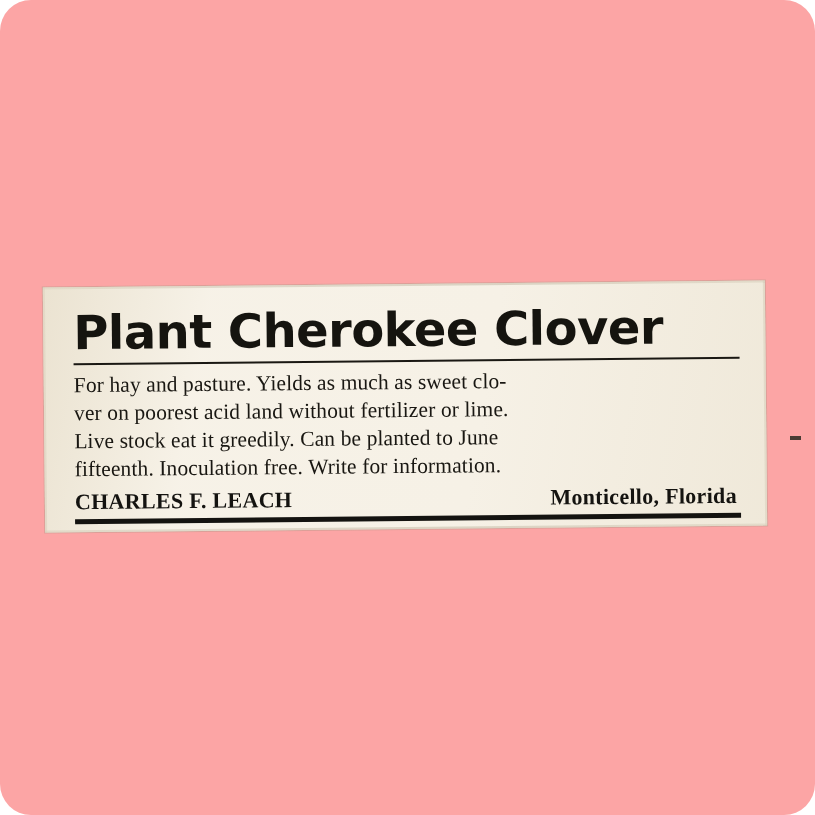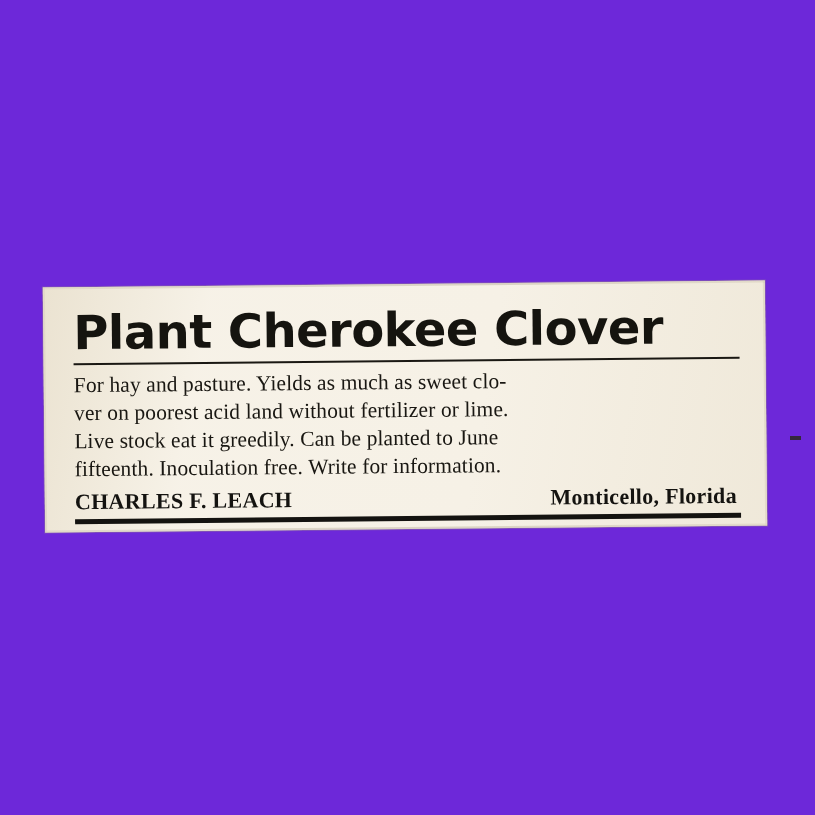--- a/index.html
+++ b/index.html
@@ -11,21 +11,22 @@
     height: 815px;
     background: #ffffff;
     font-family: "Liberation Serif", serif;
     overflow: hidden;
   }
 
   #page {
     position: relative;
     width: 815px;
     height: 815px;
-    background: #6d28d9;
+    background: #fca5a5;
+    border-radius: 31px;
   }
 
   
   #clipping {
     position: absolute;
     left: 44px;
     top: 284px;
     width: 722px;
     height: 245px;
     background: #f6f1e6;

